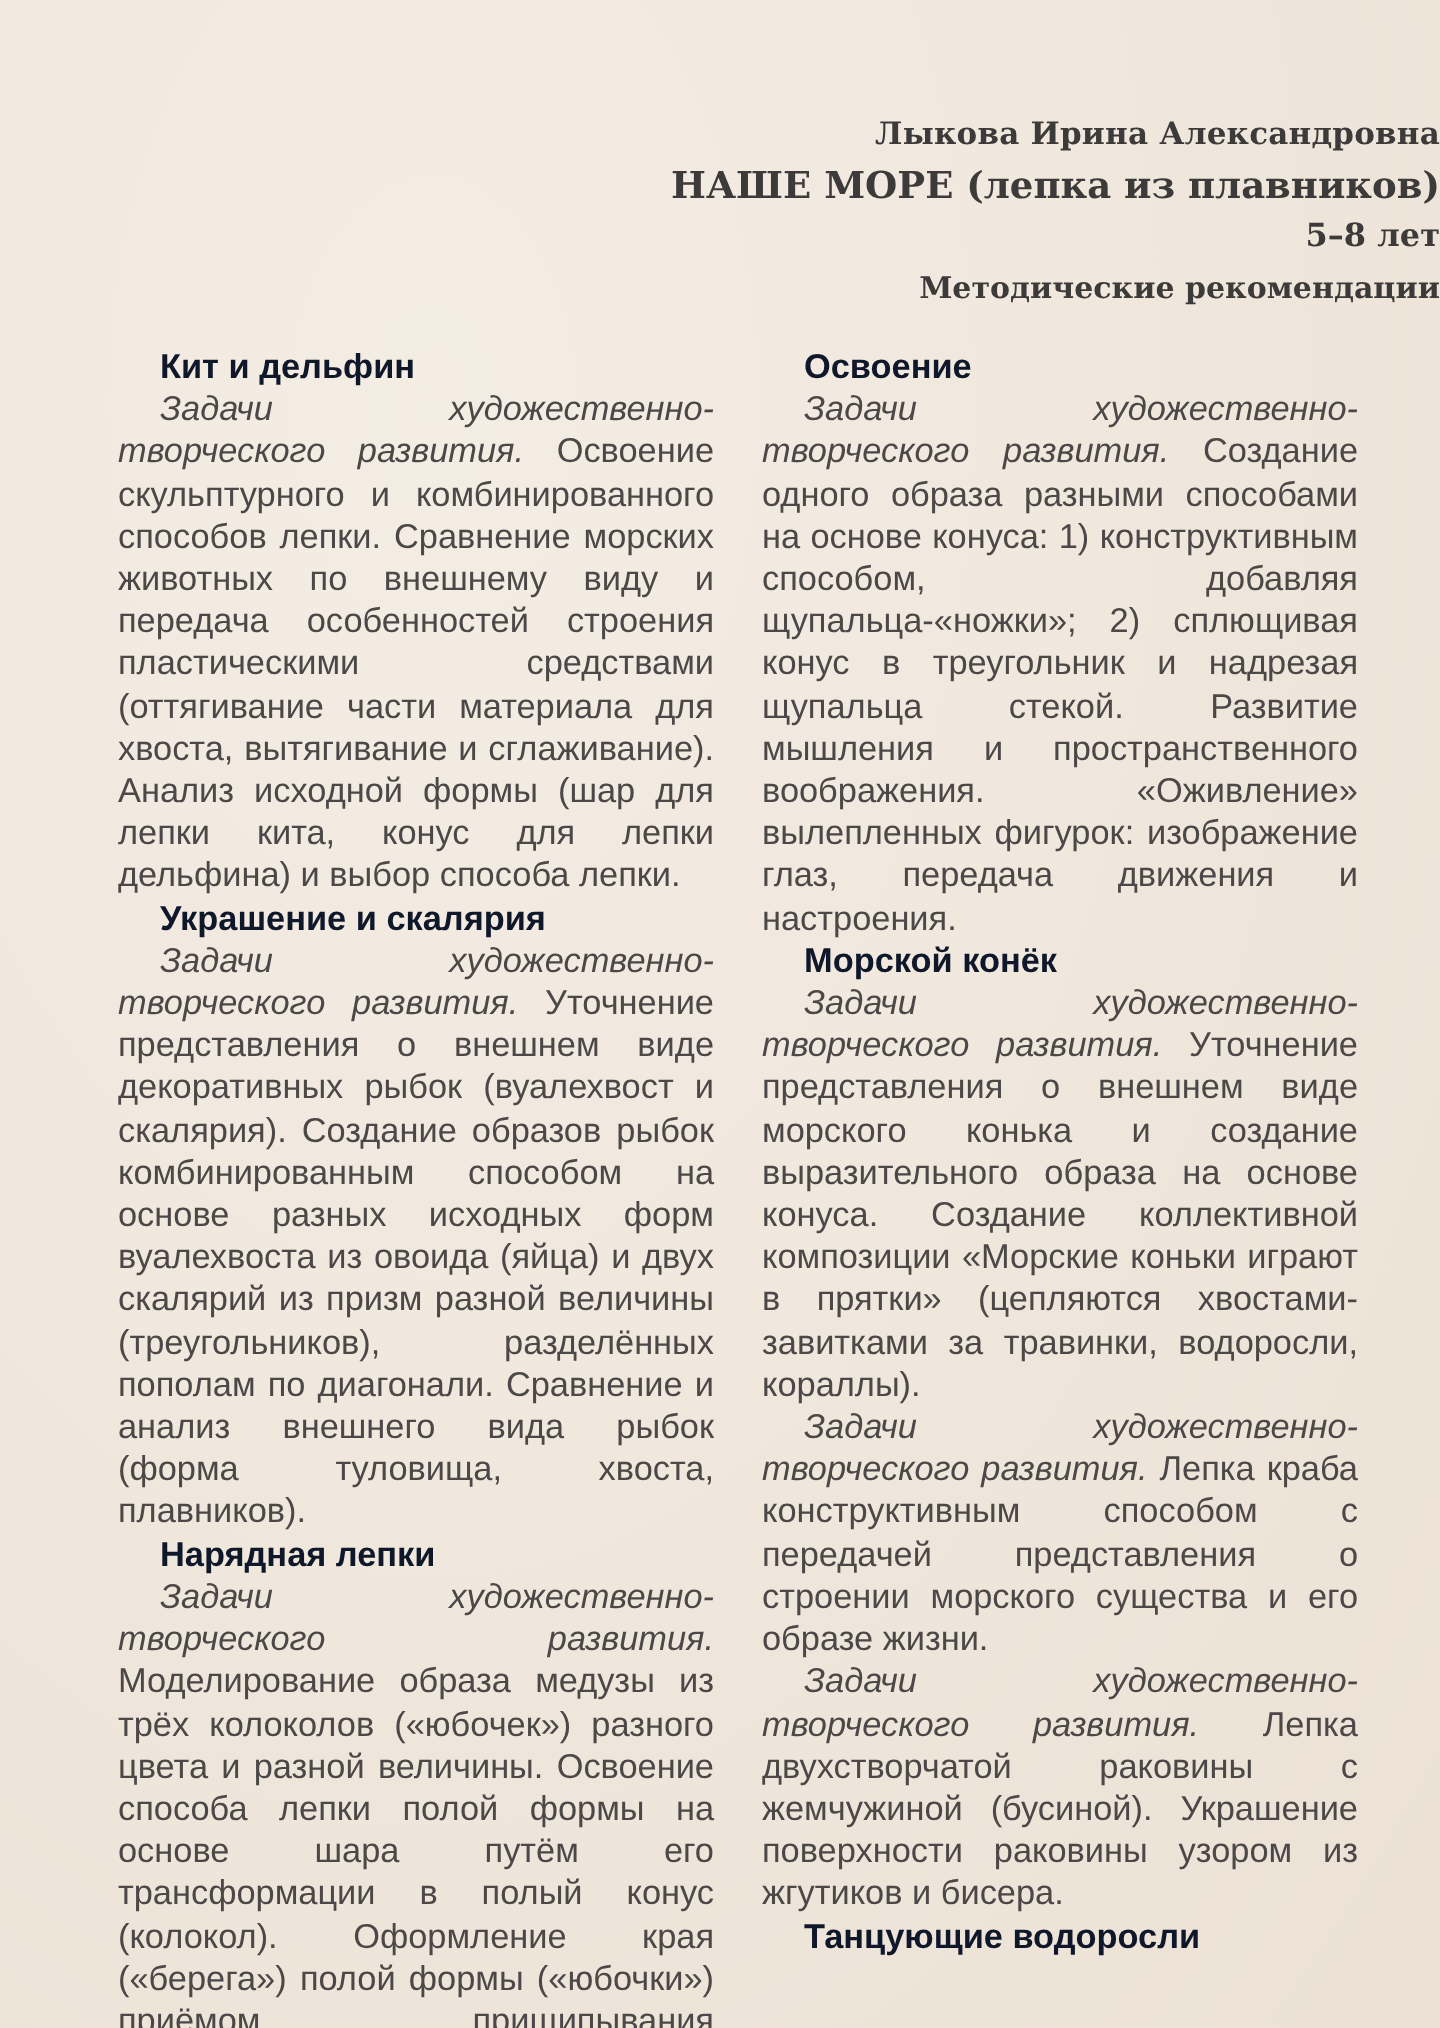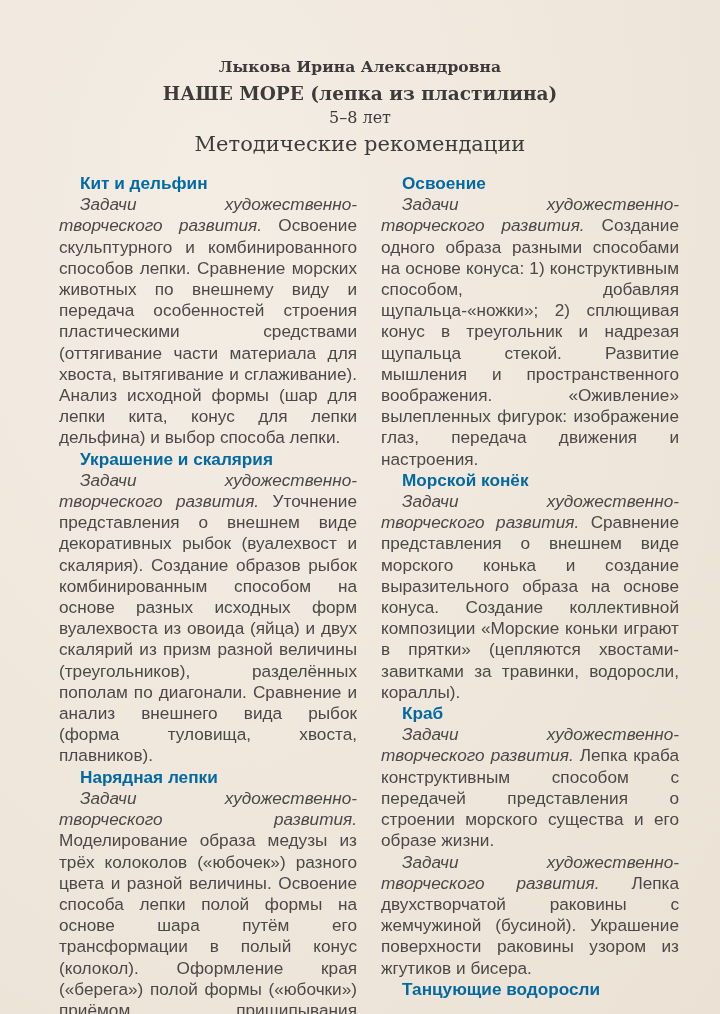--- a/index.html
+++ b/index.html
@@ -3,46 +3,46 @@
 <meta charset="utf-8">
 <style>
   html, body { margin: 0; padding: 0; }
   body {
     width: 720px; height: 1014px; overflow: hidden;
     background: #f1e9df;
     background-image: radial-gradient(ellipse at 30% 20%, #f4ede4 0%, #efe6db 60%, #ebe1d5 100%);
     color: #4a4646;
     position: relative;
   }
-  .header { position: absolute; left: 0; top: 56px; width: 720px; text-align: center;
+  .header { position: absolute; left: 0; top: 56px; width: 720px; text-align: right;
     font-family: "DejaVu Serif", "Liberation Serif", serif; color: #3d3a3a; }
   .author { font-size: 15.5px; font-weight: bold; line-height: 22px; letter-spacing: 0.1px; }
   .title { font-size: 18.5px; font-weight: bold; line-height: 24px; margin-top: 4px; }
   .title .sub { font-weight: bold; }
-  .ages { font-size: 16px; font-weight: normal; line-height: 22px; margin-top: 1px; }
-  .rec { font-size: 21px; font-weight: normal; line-height: 22px; margin-top: 4px; }
+  .ages { font-size: 16px; font-weight: bold; line-height: 22px; margin-top: 1px; }
+  .rec { font-size: 15px; font-weight: bold; line-height: 22px; margin-top: 4px; }
 
   .col { position: absolute; top: 173px; width: 298px;
     font-family: "Liberation Sans", sans-serif; font-size: 17.2px; line-height: 21.2px;
     color: #4c4848; }
   .col.left { left: 59px; }
   .col.right { left: 381px; }
   .section h2 { margin: 0; font-size: 17.2px; font-weight: bold; line-height: 21.2px;
-    padding-left: 21px; color: #0369a1; }
+    padding-left: 21px; color: #0f172a; }
   .section p { margin: 0; text-align: justify; text-indent: 21px; hyphens: manual; }
   .section p em { font-style: italic; }
 </style>
 </head>
 <body>
 
 <div class="header">
   <div class="author">Лыкова Ирина Александровна</div>
   <div class="title">
     <span>НАШЕ МОРЕ</span>
-    <span class="sub">(лепка из пластилина)</span>
+    <span class="sub">(лепка из плавников)</span>
   </div>
   <div class="ages">5–8 лет</div>
   <div class="rec">Методические рекомендации</div>
 </div>
 
 <div class="col left">
   <div class="section">
     <h2>Кит и дельфин</h2>
     <p><em>Задачи художественно-творческого развития.</em><span> Освоение скульптурного и комбинированного способов лепки. Сравнение морских животных по внешнему виду и передача особенностей строения пластическими средствами (оттягивание части материала для хвоста, вытягивание и сглаживание). Анализ исходной формы (шар для лепки кита, конус для лепки дельфина) и выбор способа лепки.</span></p>
   </div>
@@ -56,24 +56,23 @@
   </div>
 </div>
 
 <div class="col right">
   <div class="section">
     <h2>Освоение</h2>
     <p><em>Задачи художественно-творческого развития.</em><span> Создание одного образа разными способами на основе конуса: 1) конструктивным способом, добавляя щупальца-«ножки»; 2) сплющивая конус в треугольник и надрезая щупальца стекой. Развитие мышления и пространственного воображения. «Оживление» вылепленных фигурок: изображение глаз, передача движения и настроения.</span></p>
   </div>
   <div class="section">
     <h2>Морской конёк</h2>
-    <p><em>Задачи художественно-творческого развития.</em><span> Сравнение представления о внешнем виде морского конька и создание выразительного образа на основе конуса. Создание коллективной композиции «Морские коньки играют в прятки» (цепляются хвостами-завитками за травинки, водоросли, кораллы).</span></p>
+    <p><em>Задачи художественно-творческого развития.</em><span> Уточнение представления о внешнем виде морского конька и создание выразительного образа на основе конуса. Создание коллективной композиции «Морские коньки играют в прятки» (цепляются хвостами-завитками за травинки, водоросли, кораллы).</span></p>
   </div>
   <div class="section">
-    <h2>Краб</h2>
     <p><em>Задачи художественно-творческого развития.</em><span> Лепка краба конструктивным способом с передачей представления о строении морского существа и его образе жизни.</span></p>
   </div>
   <div class="section">
     <p><em>Задачи художественно-творческого развития.</em><span> Лепка двухстворчатой раковины с жемчужиной (бусиной). Украшение поверхности раковины узором из жгутиков и бисера.</span></p>
   </div>
   <div class="section">
     <h2>Танцующие водоросли</h2>
 
   </div>
 </div>

